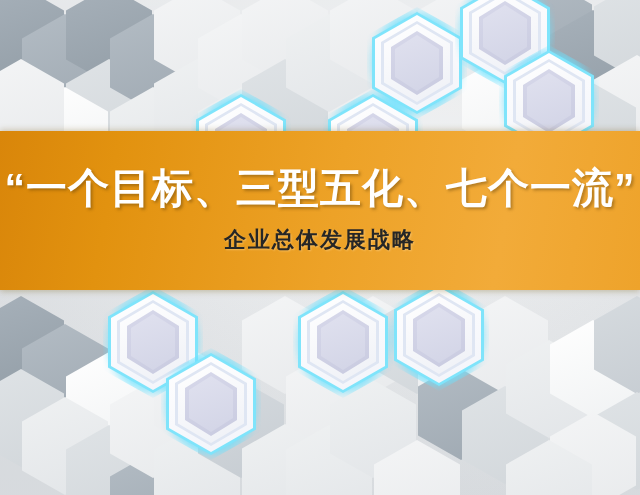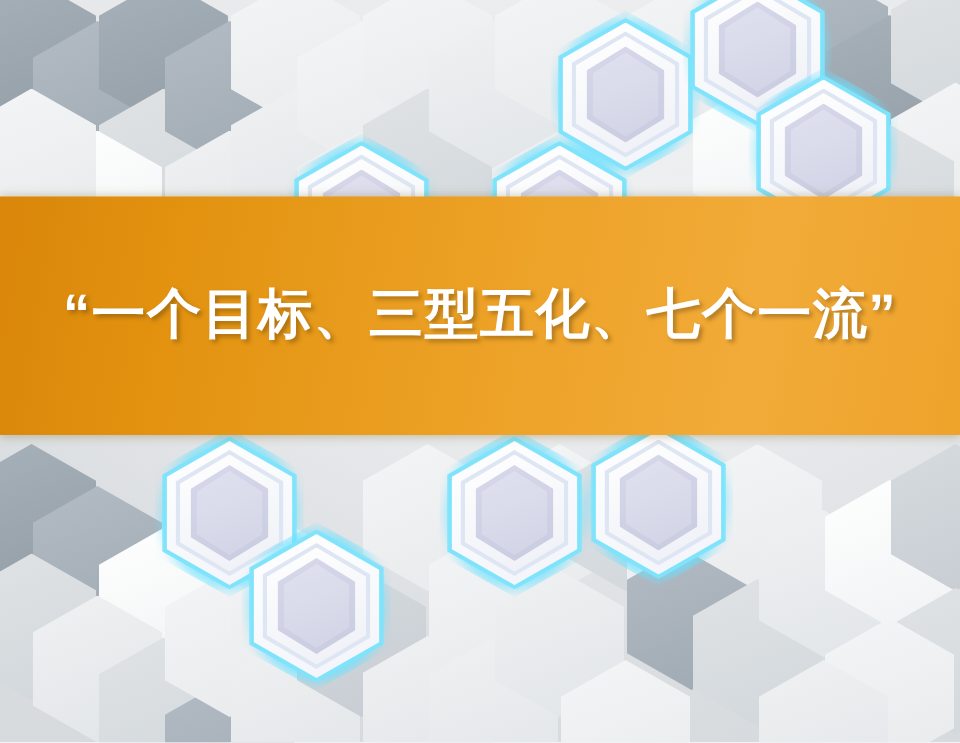--- a/index.html
+++ b/index.html
@@ -82,21 +82,21 @@
     height: 159px;
     background: linear-gradient(100deg, #d9860a 0%, #e2920f 18%, #eda227 52%, #f2ab39 78%, #eea32b 100%);
     box-shadow: 0 2px 6px rgba(120,90,20,0.25), 0 -2px 6px rgba(120,90,20,0.18);
     display: flex;
     flex-direction: column;
     align-items: center;
     justify-content: center;
   }
   .banner-title {
     color: #ffffff;
-    font-size: 36px;
+    font-size: 41px;
     font-weight: bold;
     letter-spacing: 1px;
     line-height: 1.12;
     white-space: nowrap;
     text-shadow: 2px 2px 3px rgba(90,60,10,0.42);
     margin: 0 0 2px 0;
   }
   .banner-subtitle {
     color: #262626;
     font-size: 22px;
@@ -250,15 +250,16 @@
       <div class="ring r2"></div>
       <div class="ring r3"></div>
       <div class="ring r4"></div>
       <div class="ring r5"></div>
       <div class="ring r6"></div>
     </div>
   </div>
 
   <div class="banner">
     <div class="banner-title">“一个目标、三型五化、七个一流”</div>
+    <div class="banner-subtitle">企业总体发展战略</div>
   </div>
 
 </div>
 
 </body></html>

